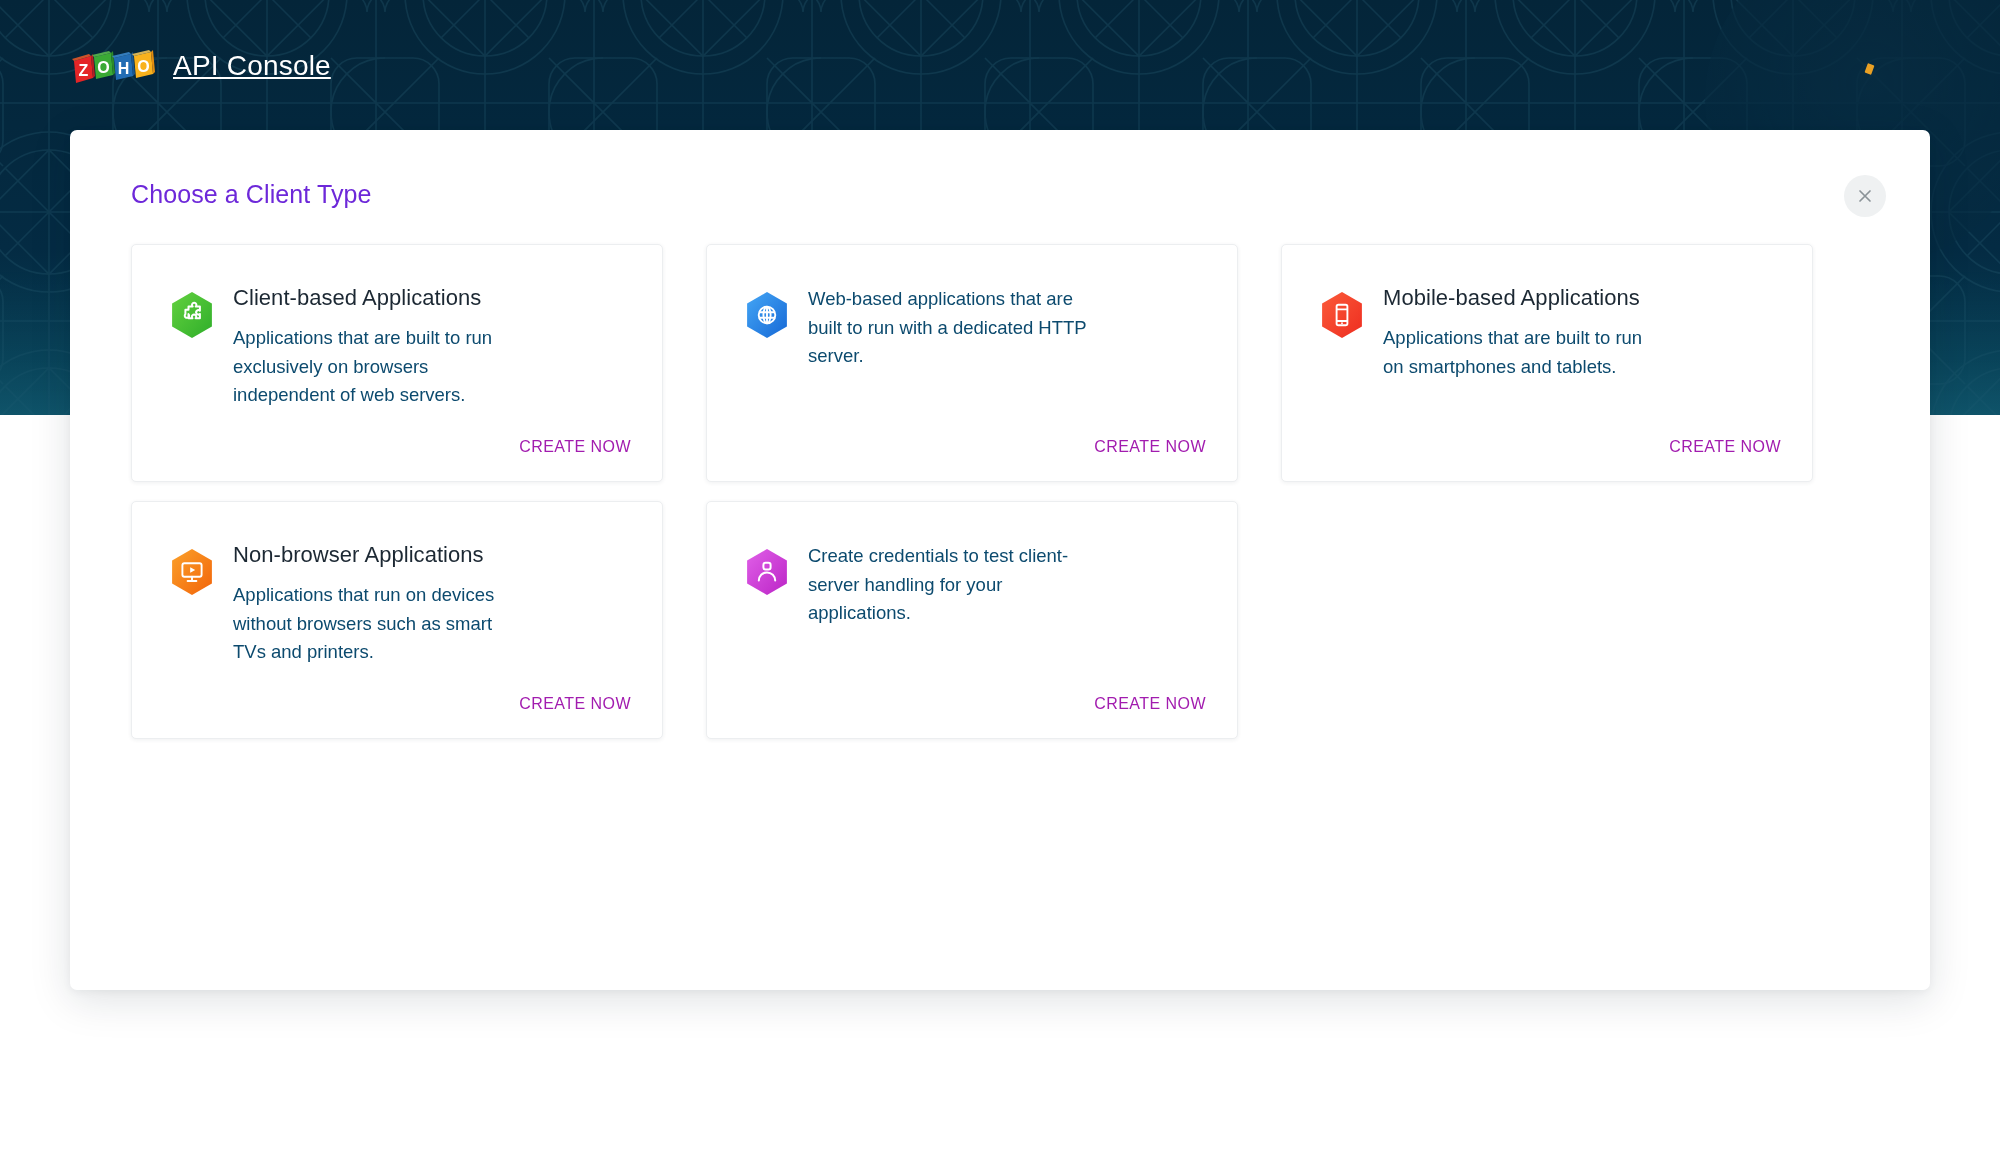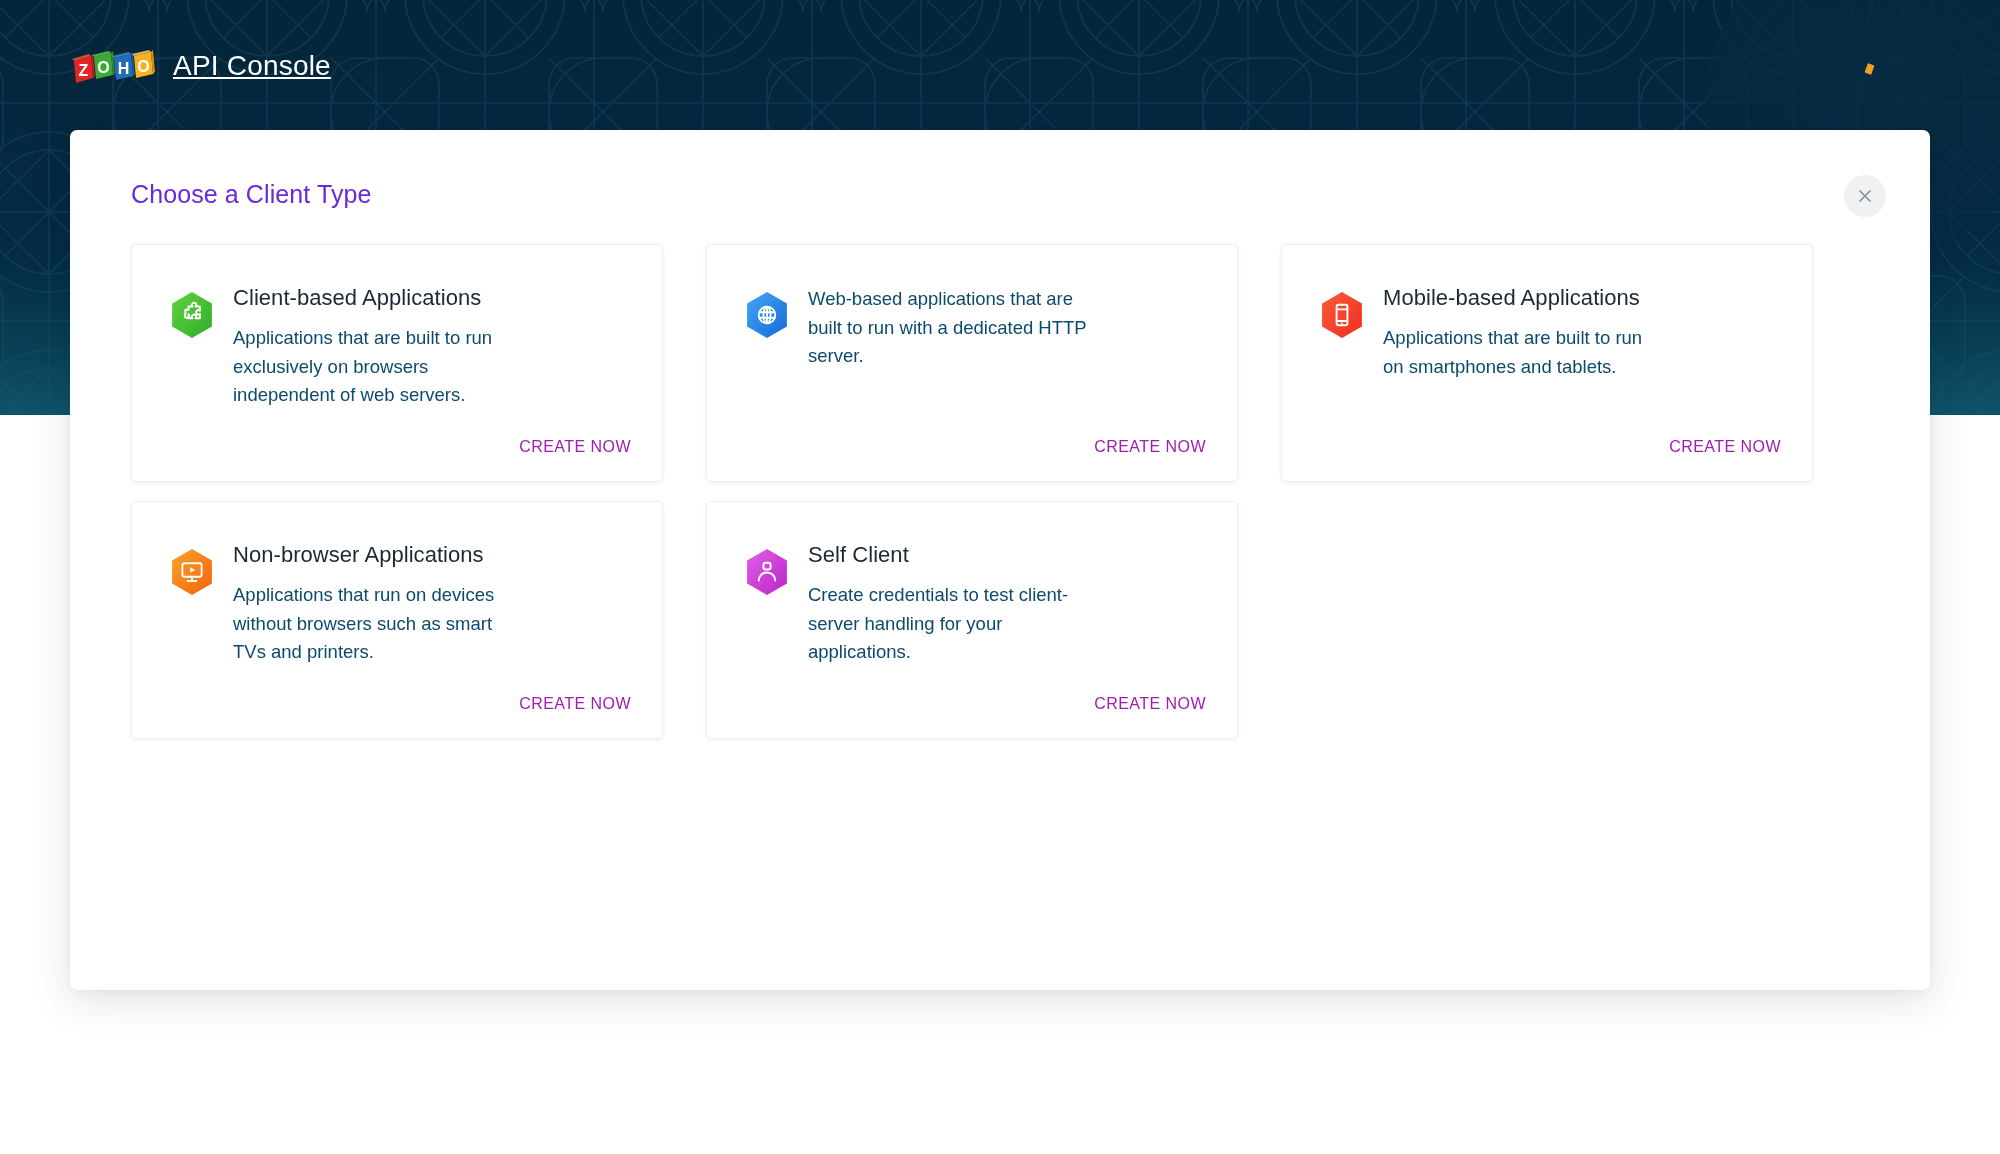--- a/index.html
+++ b/index.html
@@ -397,21 +397,20 @@
               </linearGradient>
             </defs>
             <path d="M22 1 L41.9 12.5 L41.9 35.5 L22 47 L2.1 35.5 L2.1 12.5 Z" fill="url(#gradMagenta)"></path>
             <g fill="none" stroke="#ffffff" stroke-width="2" stroke-linejoin="round" stroke-linecap="round">
               <rect x="18.4" y="14.8" width="7.2" height="6.6" rx="2.2"></rect>
               <path d="M13.8 32.6 a8.2 8.2 0 0 1 16.4 0"></path>
             </g>
           </svg>
         </div>
         <div class="card-body">
-          <div class="card-title">Self Client</div>
           <div class="card-desc">Create credentials to test client-
 server handling for your
 applications.</div>
         </div>
       </div>
       <button class="card-cta">CREATE NOW</button>
     </div>
 
   </div>
 </div>

